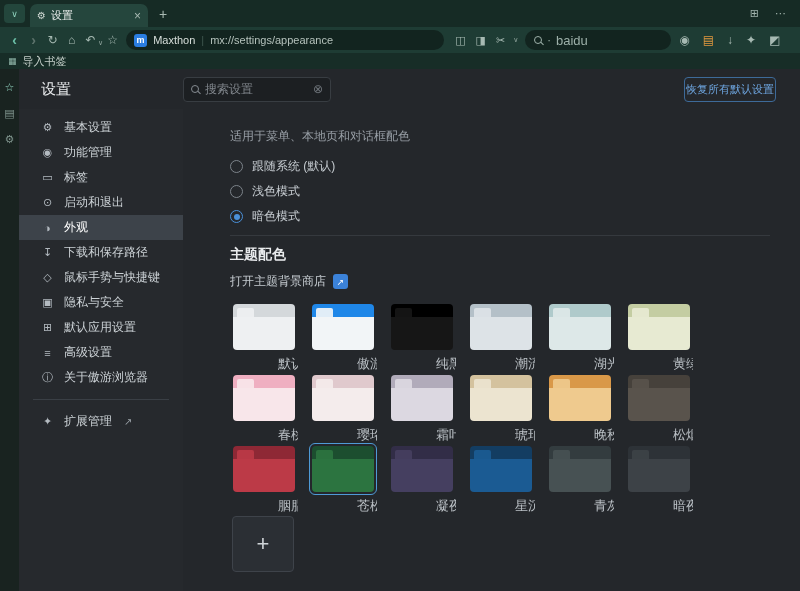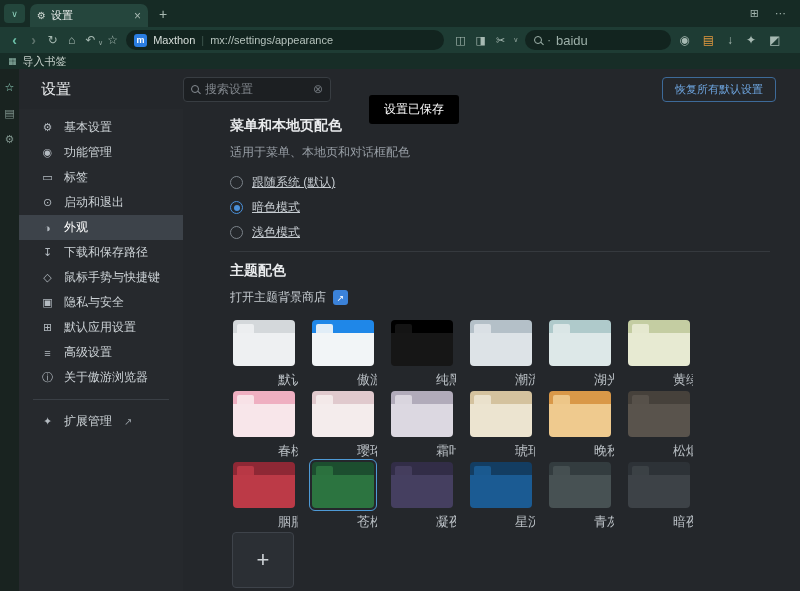--- a/index.html
+++ b/index.html
@@ -58,21 +58,21 @@
   .s-title { margin-left:22px; font-size:15px; color:#e9ebed; }
   .s-search { margin-left:112px; width:148px; height:25px; background:#1c1f22; border:1px solid #383d42;
               border-radius:4px; display:flex; align-items:center; padding:0 7px; gap:6px; }
   .s-search .mag, .s-search .mag::after { border-color:#858b91; background-color:transparent; }
   .s-search .mag::after { background:#858b91; }
   .s-search input { flex:1; min-width:0; background:transparent; border:none; outline:none;
                     color:#cfd4d8; font-size:12px; font-family:inherit; }
   .s-search input::placeholder { color:#80868c; }
   .s-clear { color:#6f757b; font-size:12px; cursor:pointer; }
   .s-restore { margin-left:auto; margin-right:24px; border:1px solid #3d6a99; color:#6da4de;
-               background:transparent; border-radius:4px; font-size:11px; padding:4px 12px;
+               background:transparent; border-radius:4px; font-size:11px; padding:4px 1px;
                font-family:inherit; cursor:pointer; }
   .toast { position:absolute; left:350px; top:26px; background:#000; color:#fff; font-size:12px;
            padding:6px 15px; border-radius:3px; z-index:5; }
 
   .s-body { flex:1; display:flex; min-height:0; }
   .s-side { width:164px; flex:0 0 auto; padding-top:6px; background:#26292d; }
   .sb-item { height:25px; display:flex; align-items:center; padding-left:22px; gap:10px;
              font-size:12px; color:#ccd2d6; cursor:pointer; }
   .sb-item.sel { background:#3d434a; color:#fff; }
   .sb-ico { width:13px; font-size:11px; color:#b3bac0; text-align:center; flex:0 0 auto; }
@@ -81,21 +81,21 @@
 
   .content { flex:1; padding:8px 0 0 47px; min-width:0; }
   .sec-title { font-size:14px; line-height:16px; font-weight:bold; color:#e8eaec; }
   .sec-sub { margin-top:12px; font-size:12px; line-height:14px; color:#989fa6; }
   .radio-group { margin-top:11px; }
   .radio-row { height:25px; display:flex; align-items:center; gap:9px; cursor:pointer; }
   .radio { width:13px; height:13px; border:1px solid #7c838a; border-radius:50%; position:relative; flex:0 0 auto; }
   .radio.on { border-color:#4a90d9; }
   .radio.on::after { content:''; position:absolute; left:50%; top:50%; transform:translate(-50%,-50%);
                      width:6px; height:6px; border-radius:50%; background:#4a90d9; }
-  .radio-lab { font-size:12px; color:#c6ccd1;text-decoration:underline; }
+  .radio-lab { font-size:12px; color:#c6ccd1; }
 
   .sec2 { margin-top:6px; padding-top:10px; border-top:1px solid #35393e; margin-right:30px; }
   .store-row { margin-top:12px; height:15px; display:flex; align-items:center; gap:7px;
                font-size:12px; color:#c6ccd1; }
   .store-ico { width:15px; height:15px; background:#3b82d9; border-radius:3px; color:#fff; font-size:9px;
                display:flex; align-items:center; justify-content:center; cursor:pointer; }
 
   .t-grid { margin-top:12px; display:grid; grid-template-columns:repeat(6,68px); column-gap:11px; row-gap:2px; }
   .t-cell { width:68px; cursor:pointer; }
   .t-frame { padding:2px; border:1px solid transparent; border-radius:6px; width:68px; }
@@ -186,21 +186,20 @@
     <div class="s-header">
       <span class="s-title">设置</span>
       <div class="s-search">
         <span class="mag"></span>
         <input placeholder="搜索设置" style="">
         <span class="s-clear">⊗</span>
       </div>
       <button class="s-restore">恢复所有默认设置</button>
     </div>
 
-    <div class="toast">设置已保存</div>
 
     <div class="s-body">
       <div class="s-side">
         <div id="sb-list">
             <div class="sb-item">
               <span class="sb-ico">⚙</span>
               <span>基本设置</span>
             </div>
             <div class="sb-item">
               <span class="sb-ico">◉</span>
@@ -245,34 +244,33 @@
           </div>
         <div class="sb-div"></div>
         <div class="sb-item">
           <span class="sb-ico">✦</span>
           <span>扩展管理</span>
           <span class="sb-ext-arrow">↗</span>
         </div>
       </div>
 
       <div class="content">
-        <div class="sec-title">菜单和本地页配色</div>
         <div class="sec-sub">适用于菜单、本地页和对话框配色</div>
         <div class="radio-group" id="radio-group">
             <div class="radio-row">
               <span class="radio"></span>
               <span class="radio-lab">跟随系统 (默认)</span>
             </div>
             <div class="radio-row">
+              <span class="radio"></span>
+              <span class="radio-lab">浅色模式</span>
+            </div>
+            <div class="radio-row">
               <span class="radio on"></span>
               <span class="radio-lab">暗色模式</span>
-            </div>
-            <div class="radio-row">
-              <span class="radio"></span>
-              <span class="radio-lab">浅色模式</span>
             </div>
           </div>
 
         <div class="sec2">
           <div class="sec-title">主题配色</div>
           <div class="store-row">
             <span>打开主题背景商店</span>
             <span class="store-ico">↗</span>
           </div>
           <div class="t-grid" id="theme-grid">

